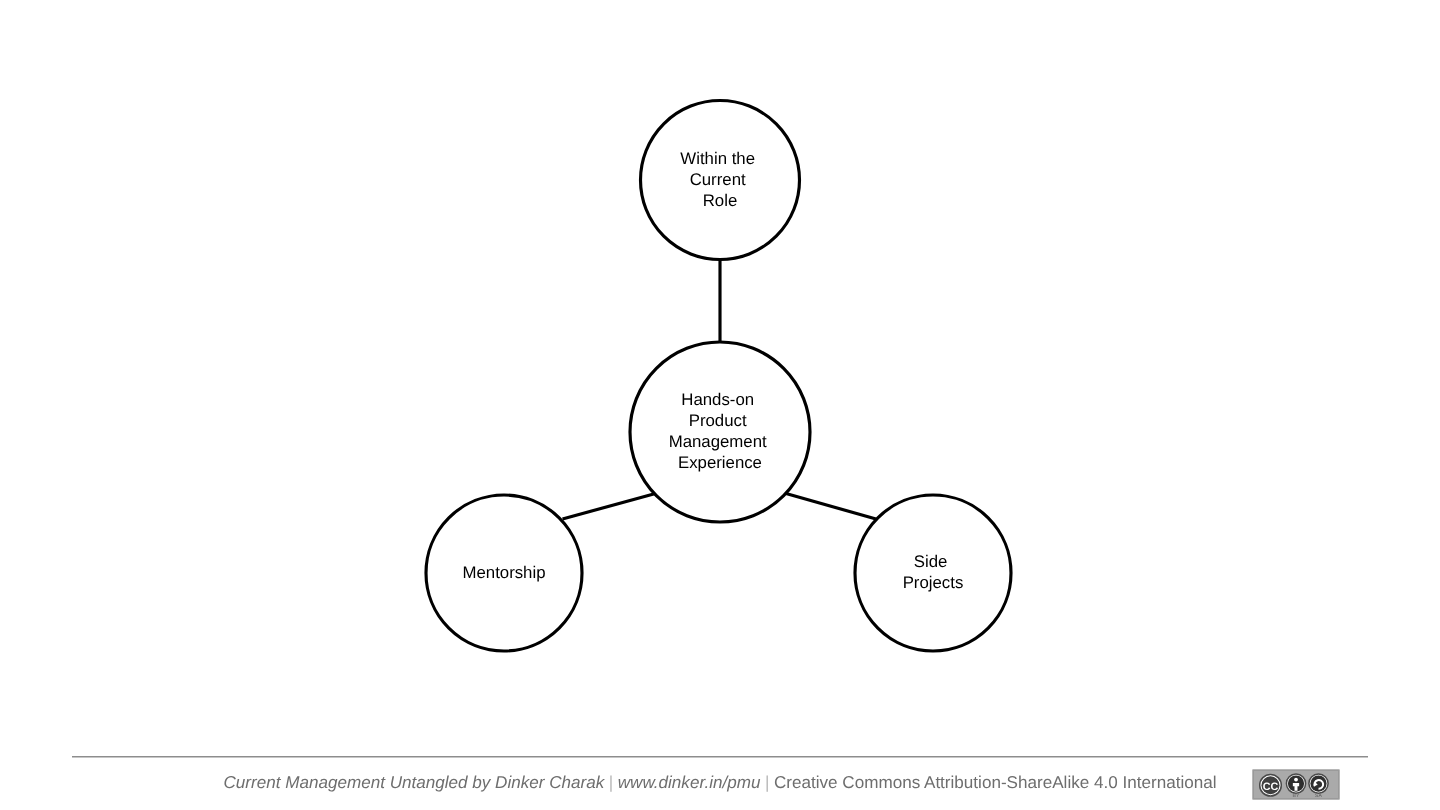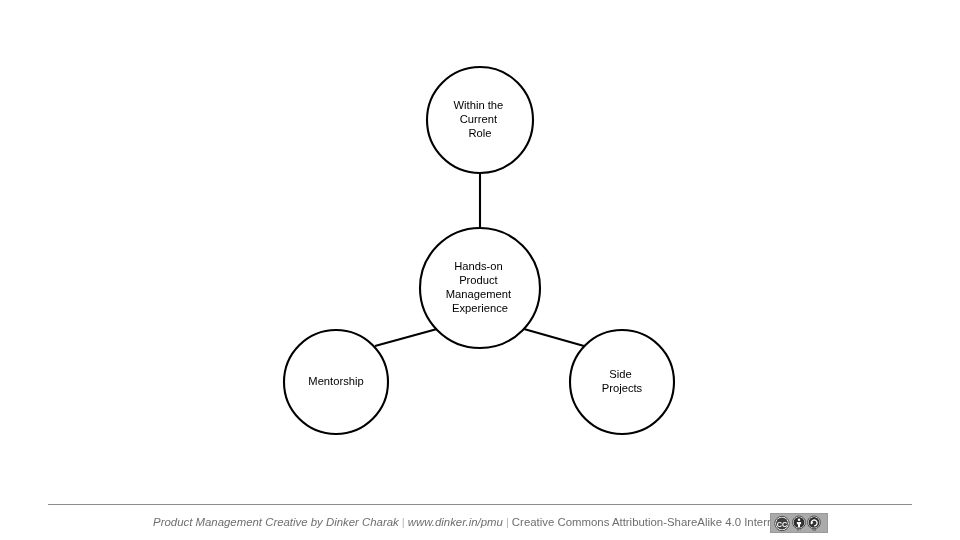--- a/index.html
+++ b/index.html
@@ -92,21 +92,21 @@
     font-style: normal;
     padding: 0 3px;
   }
   #footer-text .plain {
     font-style: normal;
   }
 
   
   #cc-badge {
     position: absolute;
-    left: 770px;
+    left: 835px;
     top: 513px;
     width: 58px;
     height: 20px;
     background: #aaaaaa;
     border: 1px solid #9a9a9a;
     box-sizing: border-box;
     display: flex;
     align-items: center;
     justify-content: flex-start;
     padding-left: 2px;
@@ -146,21 +146,21 @@
 
     <circle class="node-circle" cx="622" cy="382" r="52"></circle>
     <text class="node-label" x="622" y="382">
       <tspan x="622" dy="-7">Side</tspan>
       <tspan x="622" dy="14">Projects</tspan>
     </text>
   </svg>
 
   <div id="footer">
     <div id="footer-rule"></div>
-    <div id="footer-text"><span class="ital">Product Management Creative by Dinker Charak</span><span class="sep">|</span><span class="ital">www.dinker.in/pmu</span><span class="sep">|</span><span class="plain">Creative Commons Attribution-ShareAlike 4.0 International</span></div>
+    <div id="footer-text"><span class="ital">Current Management Untangled by Dinker Charak</span><span class="sep">|</span><span class="ital">www.dinker.in/pmu</span><span class="sep">|</span><span class="plain">Creative Commons Attribution-ShareAlike 4.0 International</span></div>
   </div>
 
   <div id="cc-badge">
     <svg width="54" height="17" viewBox="0 0 54 17">
 
       <circle cx="9" cy="8.5" r="7.2" fill="#ffffff" stroke="#4a4a4a" stroke-width="1"></circle>
       <circle cx="9" cy="8.5" r="6" fill="#3f3f3f"></circle>
       <text x="9" y="11.6" font-family="'Liberation Sans', sans-serif" font-size="7.2" font-weight="bold" fill="#ffffff" text-anchor="middle">CC</text>
 
       <circle cx="26" cy="7.4" r="6.4" fill="#ffffff" stroke="#4a4a4a" stroke-width="1"></circle>

